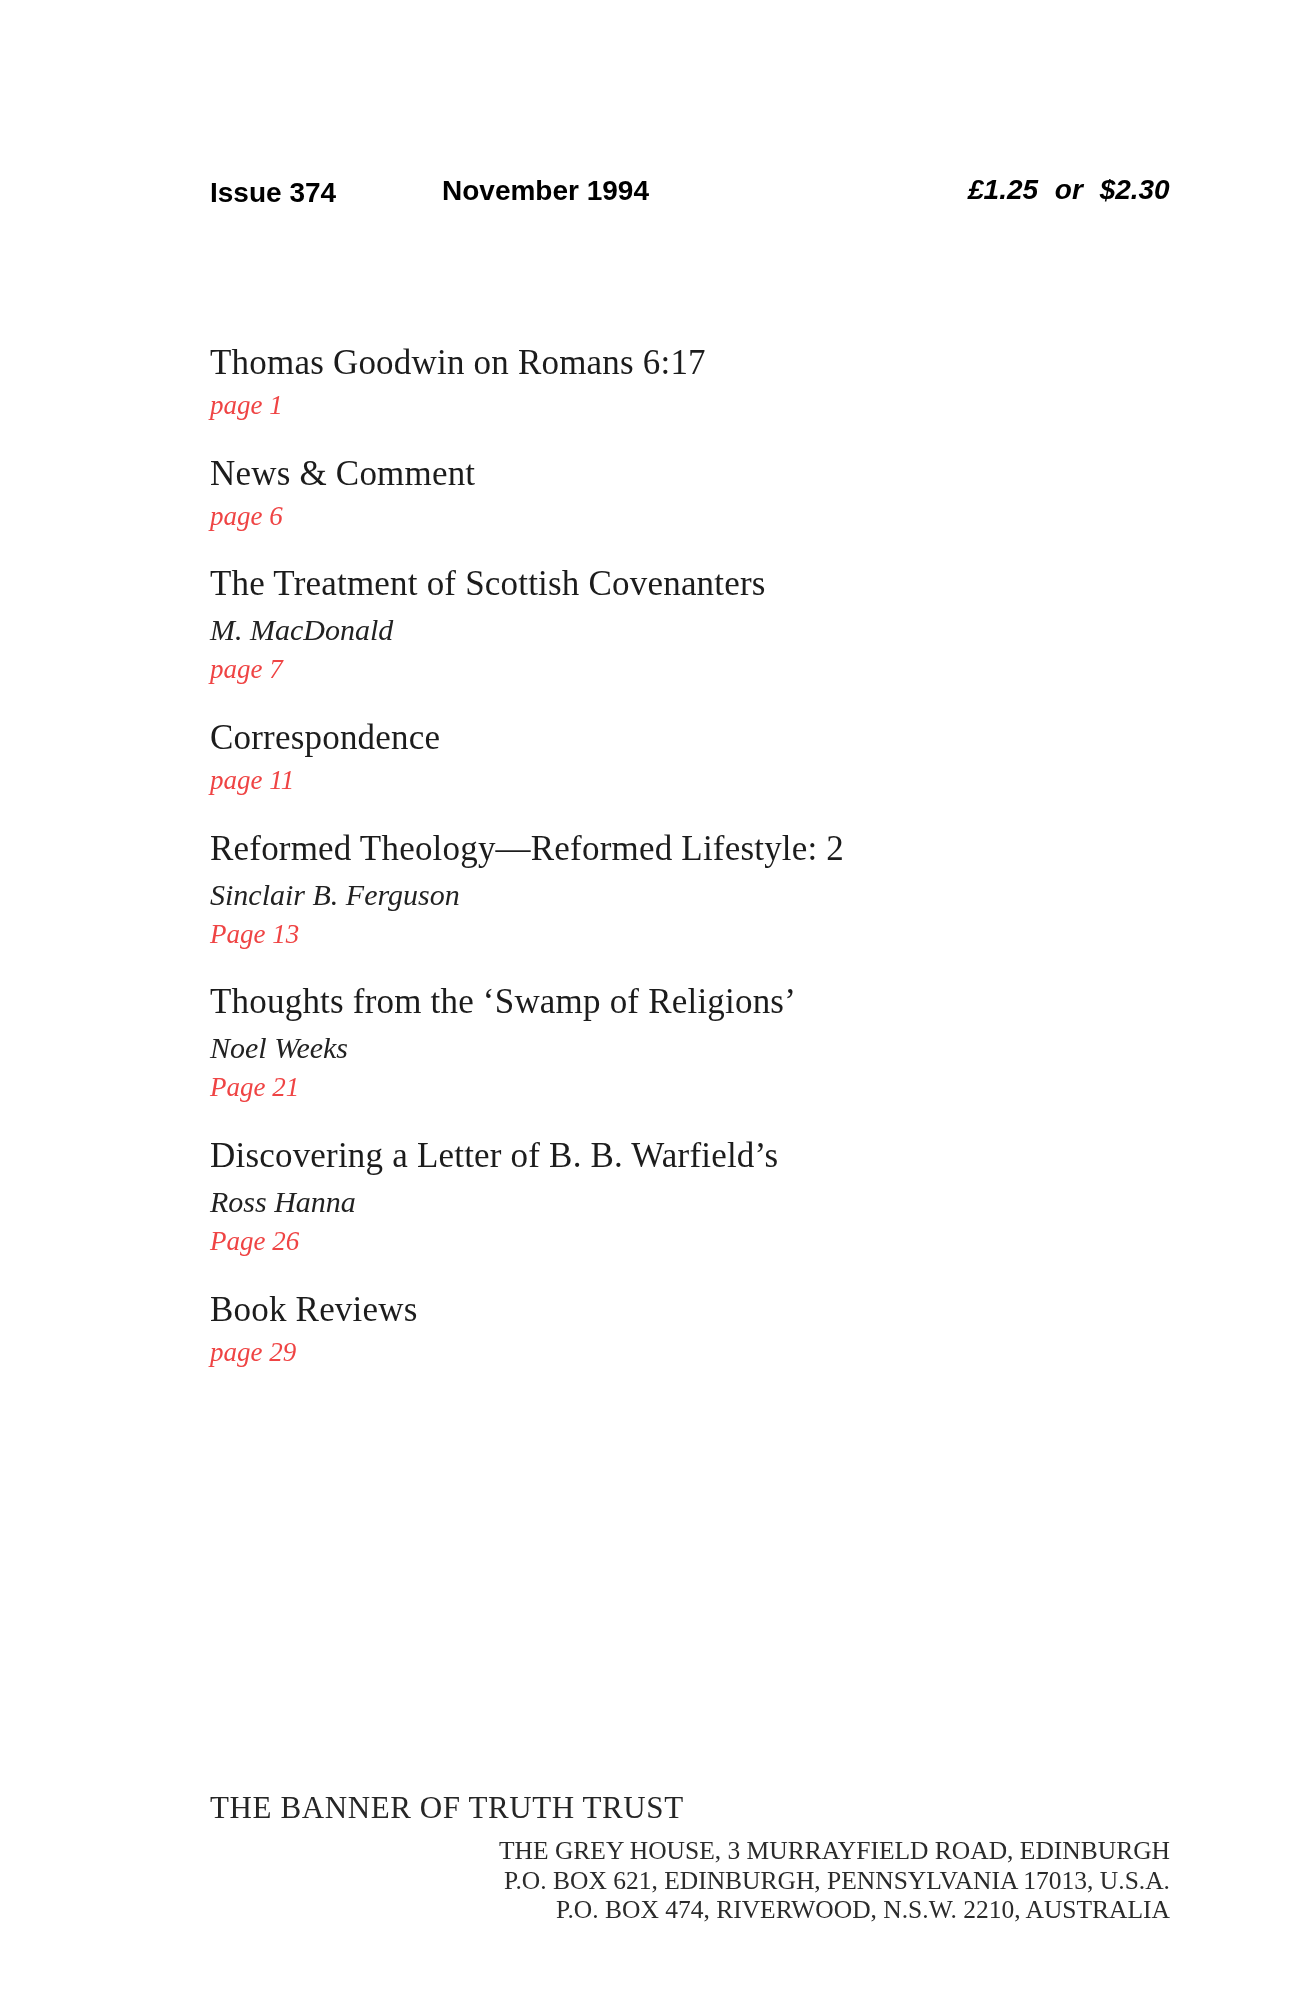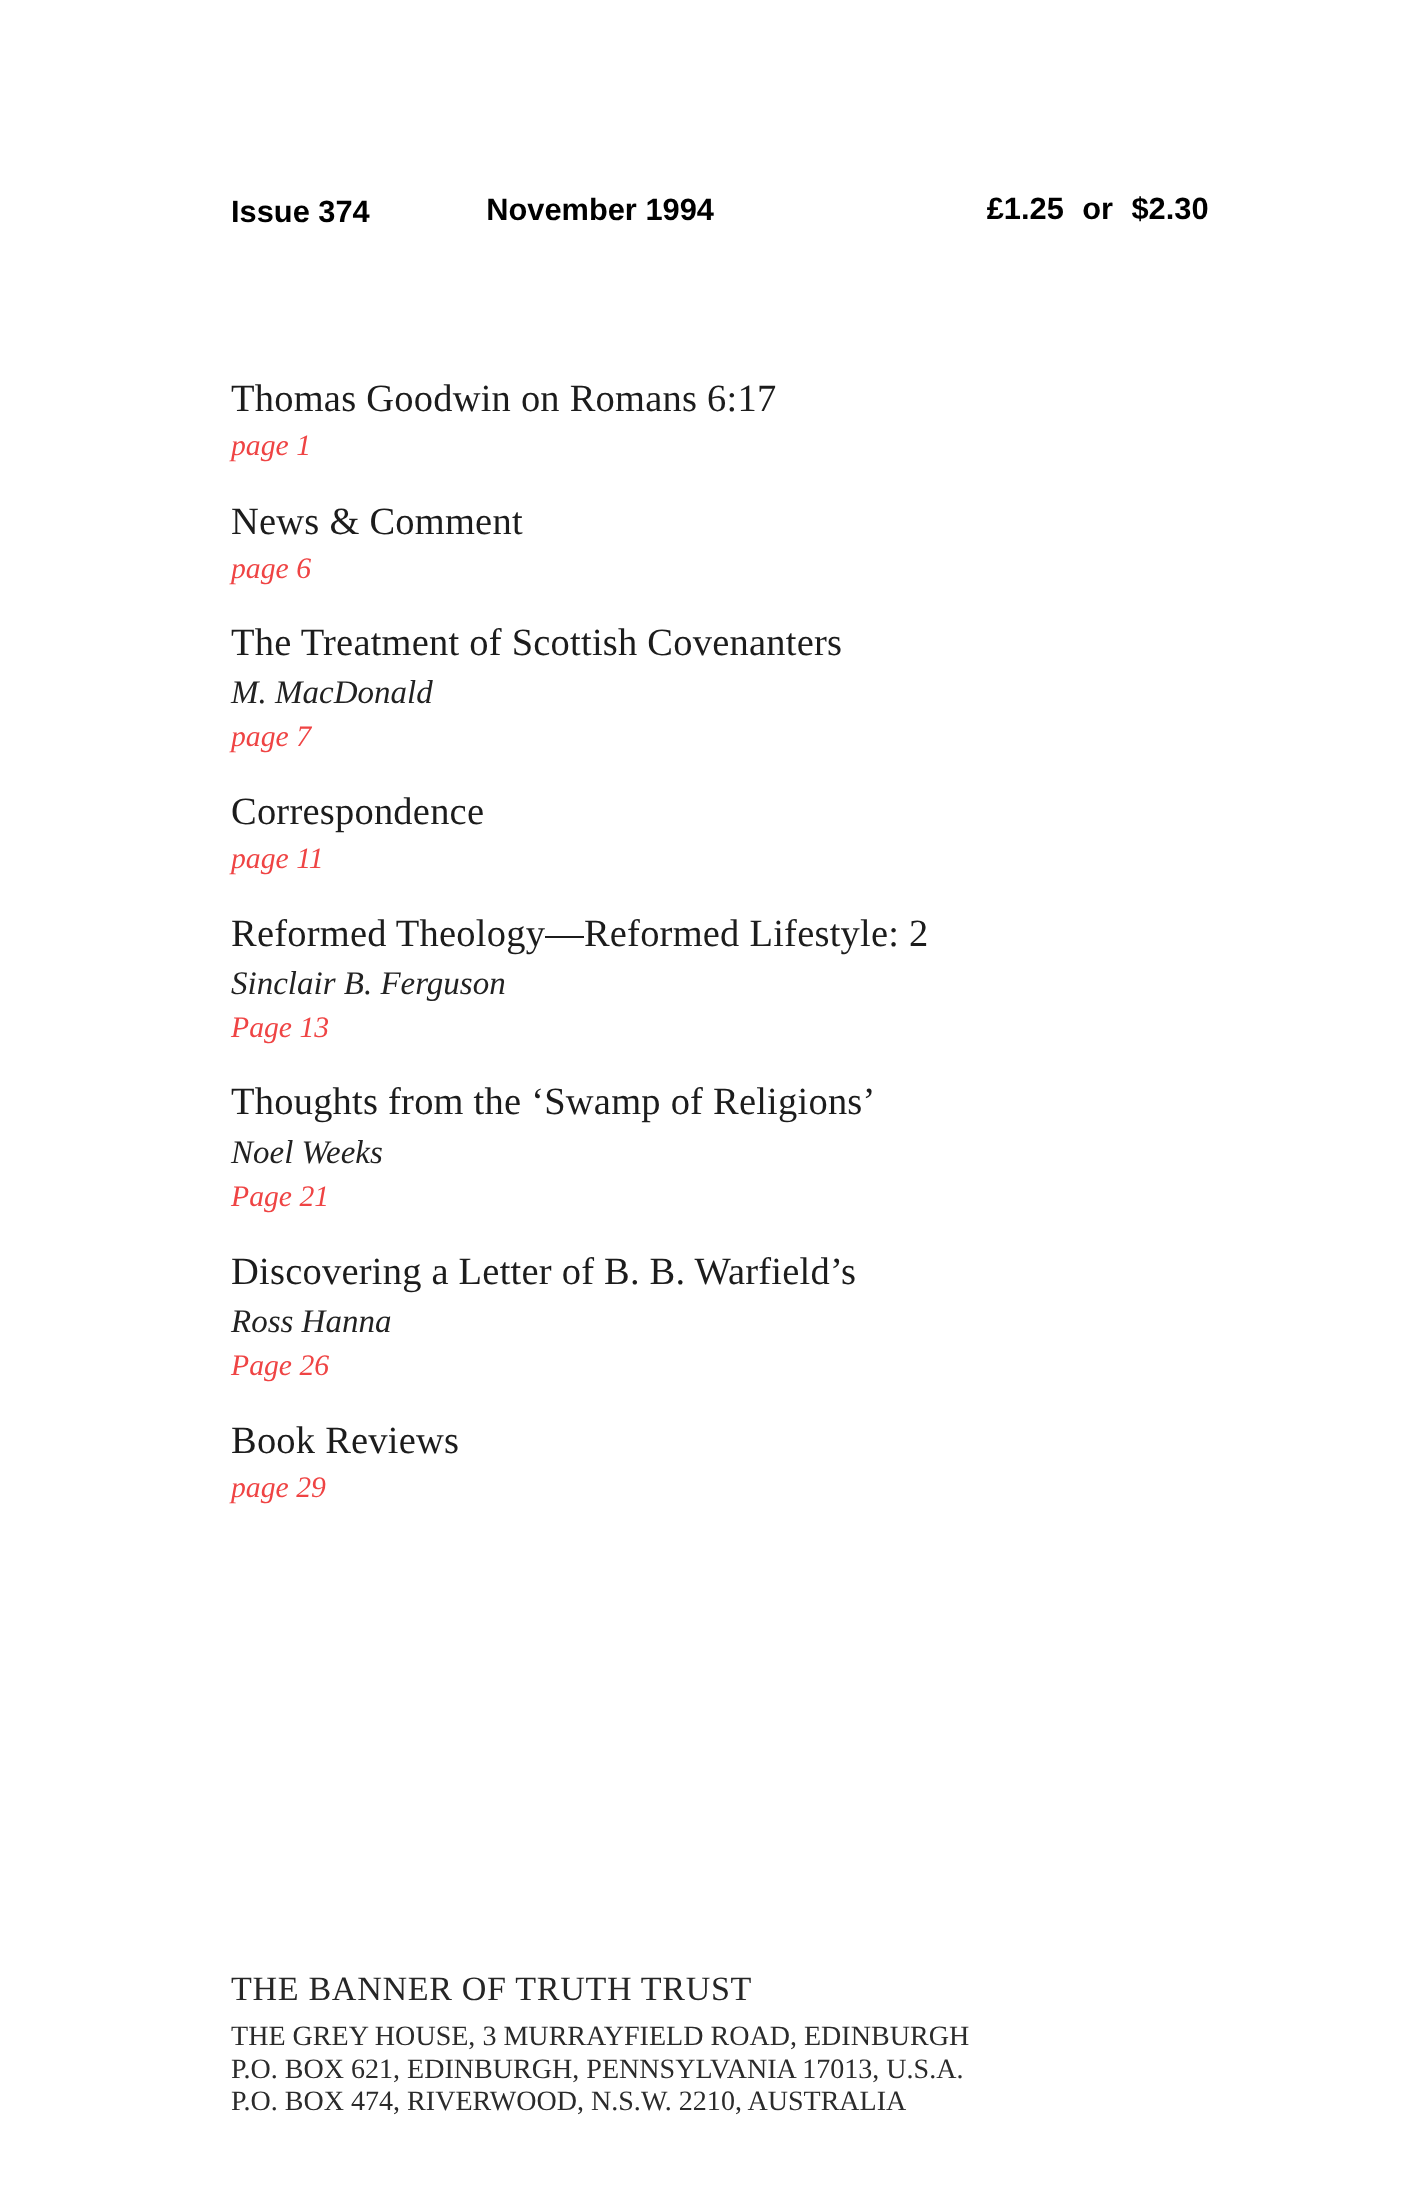--- a/index.html
+++ b/index.html
@@ -27,21 +27,21 @@
   .masthead span {
     position: absolute;
     font-family: "Liberation Sans", sans-serif;
     font-weight: bold;
     font-size: 28px;
     color: #000000;
     white-space: nowrap;
   }
   .masthead .issue { left: 210px; top: 177px; }
   .masthead .date  { left: 442px; top: 175px; }
-  .masthead .price { left: 897px; top: 174px; word-spacing: 9px; }
+  .masthead .price { left: 968px; top: 174px; word-spacing: 9px; font-style: italic; }
 
   
   .toc {
     position: absolute;
     left: 210px;
     top: 342px;
     width: 960px;
   }
   .entry { margin: 0 0 32px 0; }
   .entry .title {
@@ -82,20 +82,21 @@
     letter-spacing: 0.6px;
     color: #262626;
     margin: 0 0 10px 0;
     white-space: nowrap;
   }
   .imprint .addr {
     font-size: 25.5px;
     line-height: 1.16;
     color: #2b2b2b;
     white-space: nowrap;
+    text-align: right;
   }
 </style>
 </head>
 <body>
 
 <div class="page">
 
   <header class="masthead">
     <span class="issue">Issue 374</span>
     <span class="date">November 1994</span>

